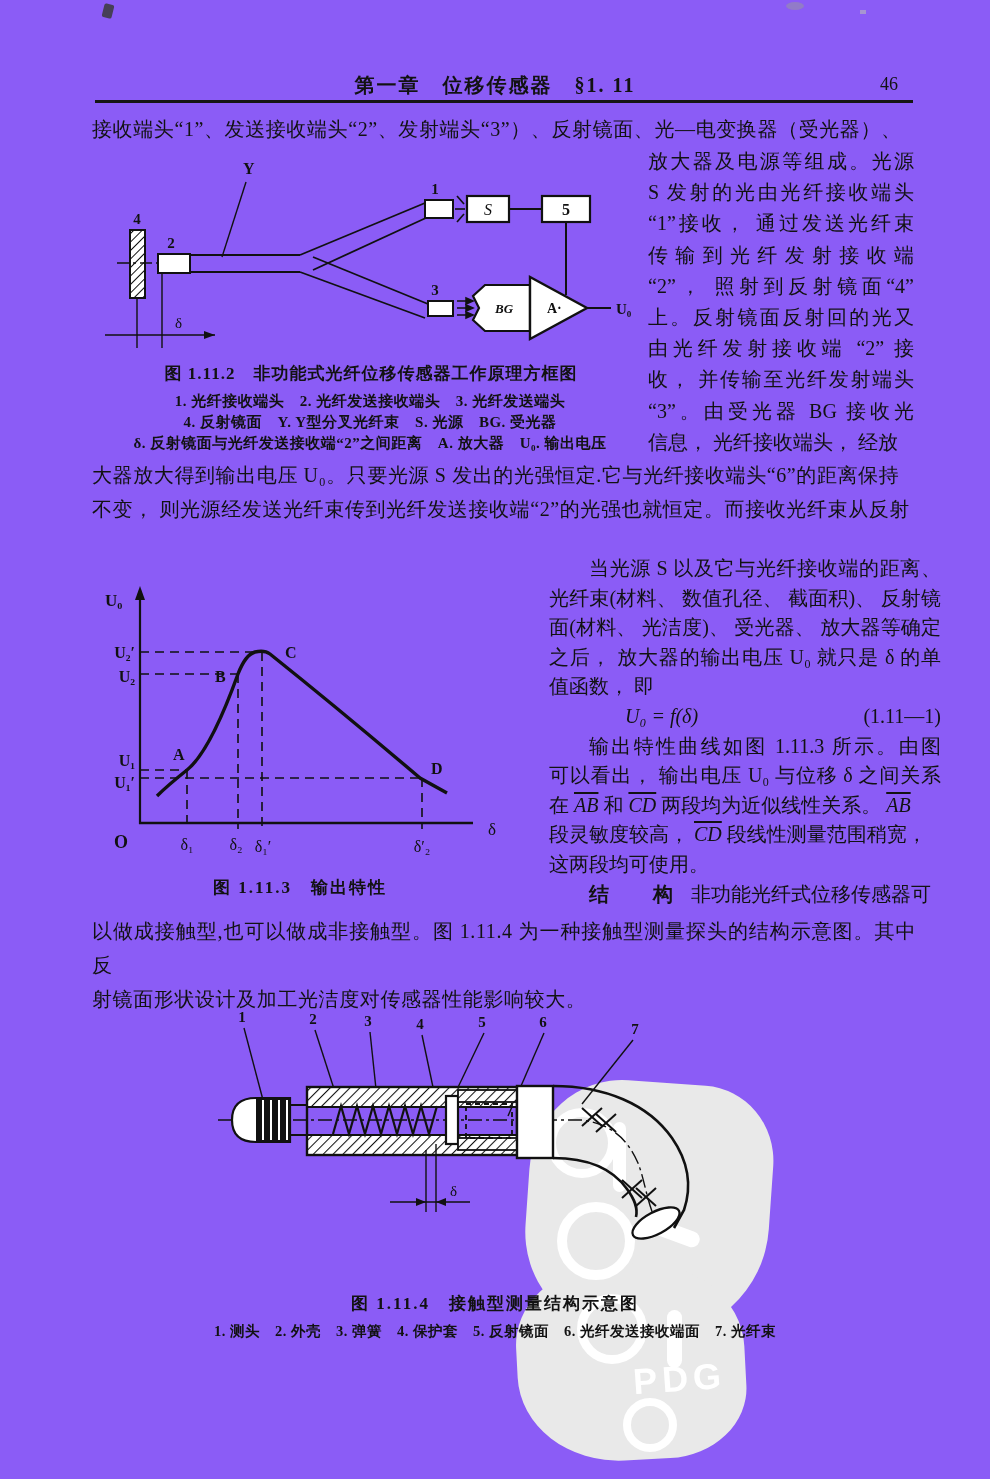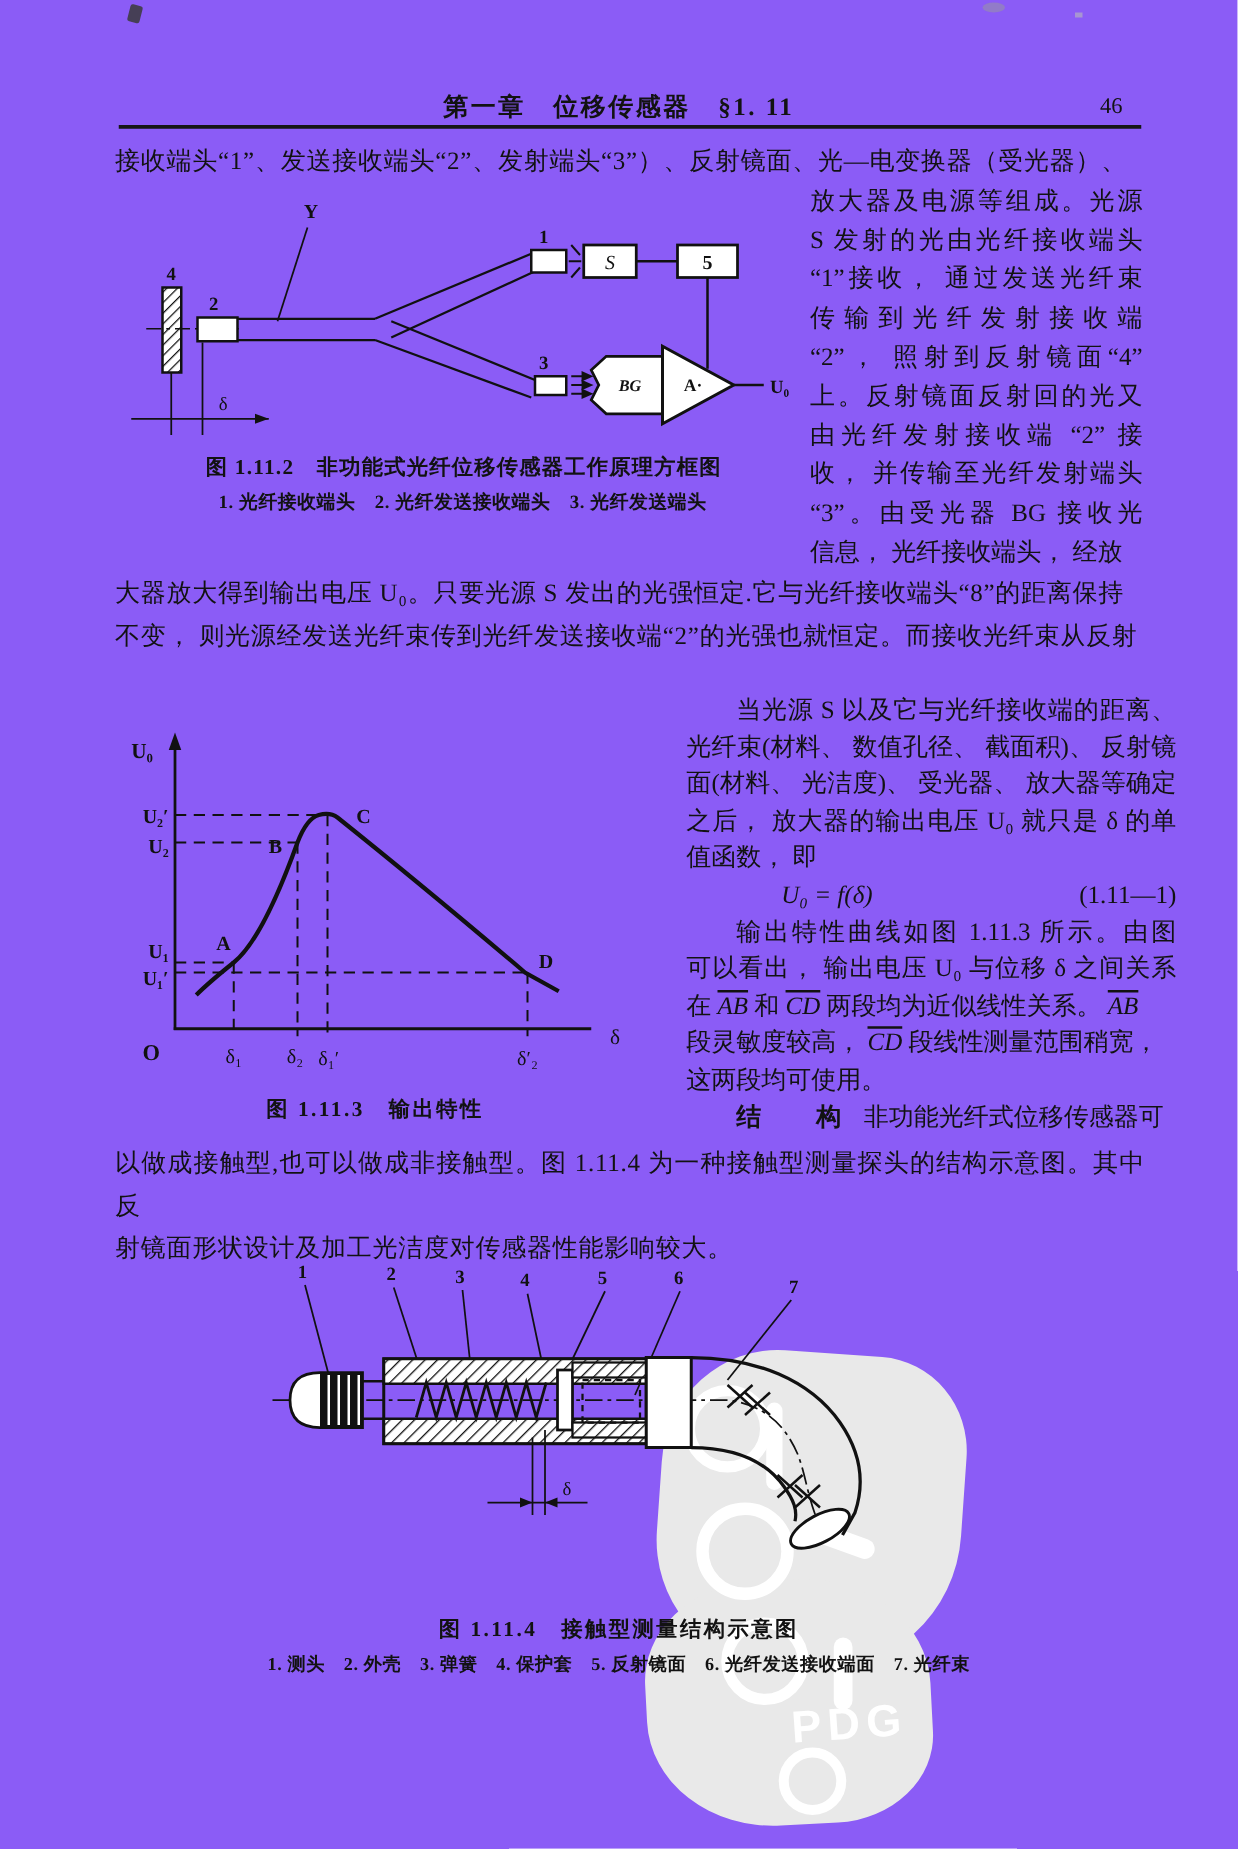--- a/index.html
+++ b/index.html
@@ -153,23 +153,25 @@
 
     <line x1="42" y1="140" x2="42" y2="190" stroke="#111" stroke-width="1.4"></line>
     <line x1="67" y1="116" x2="67" y2="190" stroke="#111" stroke-width="1.4"></line>
     <line x1="10" y1="177" x2="120" y2="177" stroke="#111" stroke-width="1.4"></line>
     <polygon points="120,177 109,173 109,181" fill="#111"></polygon>
     <text x="80" y="170" font-size="15">δ</text>
   </svg>
 
   <div class="abs z1 cap fig2cap">图 1.11.2　非功能式光纤位移传感器工作原理方框图</div>
   <div class="abs z1 fig2leg" style="top:392px;">1. 光纤接收端头　2. 光纤发送接收端头　3. 光纤发送端头</div>
+  <div class="abs z1 fig2leg" style="top:413px;">4. 反射镜面　Y. Y型分叉光纤束　S. 光源　BG. 受光器</div>
+  <div class="abs z1 fig2leg" style="top:434px;">δ. 反射镜面与光纤发送接收端“2”之间距离　A. 放大器　U₀. 输出电压</div>
 
   <div class="abs z1 para p2">
-    <div>大器放大得到输出电压 U₀。只要光源 S 发出的光强恒定.它与光纤接收端头“8”的距离保持</div>
+    <div>大器放大得到输出电压 U₀。只要光源 S 发出的光强恒定.它与光纤接收端头“6”的距离保持</div>
     <div>不变， 则光源经发送光纤束传到光纤发送接收端“2”的光强也就恒定。而接收光纤束从反射</div>
   </div>
 
   <svg class="abs z1" style="left:95px;top:572px;" width="410" height="300" viewBox="0 0 410 300">
 
     <line x1="45" y1="24" x2="45" y2="252" stroke="#111" stroke-width="2.2"></line>
     <polygon points="45,14 40,28 50,28" fill="#111"></polygon>
     <line x1="44" y1="251" x2="378" y2="251" stroke="#111" stroke-width="2.4"></line>
     <text x="10" y="34" font-size="17" font-weight="bold">U₀</text>
     <text x="393" y="263" font-size="17">δ</text>

